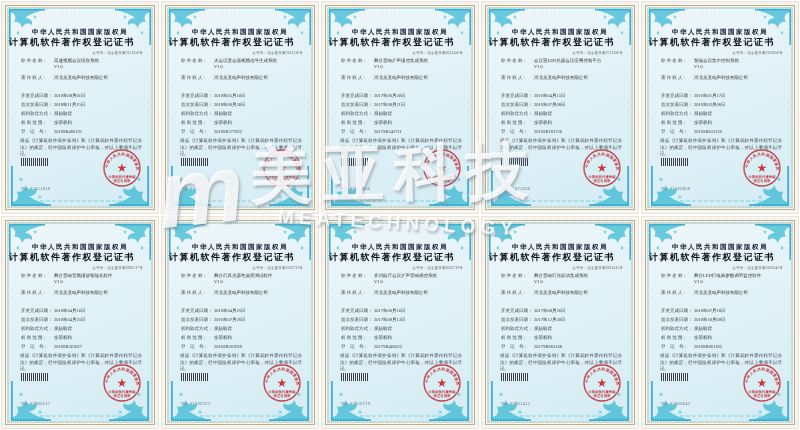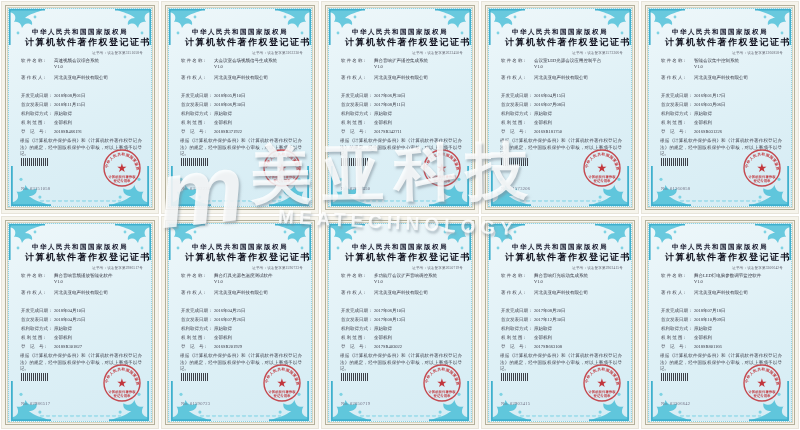--- a/index.html
+++ b/index.html
@@ -34,21 +34,21 @@
   .bottom-band{
     position:absolute;left:30px;right:30px;bottom:0;height:6px;
     background:radial-gradient(circle 3px at 3px 0px,#9fdcea 0 2px,rgba(0,0,0,0) 2.6px);
     background-size:6px 6px;background-repeat:repeat-x;opacity:.85;
   }
   .c-authority{
     position:absolute;top:19px;left:0;right:0;text-align:center;
     font-size:6.5px;font-weight:bold;letter-spacing:1.5px;color:#141428;line-height:7px;
   }
   .c-title{
-    position:absolute;top:28px;left:0;right:0;text-align:right;
+    position:absolute;top:28px;left:0;right:0;text-align:left;
     font-size:9px;font-weight:bold;letter-spacing:1.5px;color:#0d0d1a;line-height:11px;
   }
   .c-certno{
     position:absolute;top:42px;right:8px;
     font-size:3.5px;color:#5a5a66;letter-spacing:.2px;line-height:4px;
   }
   .f-row{position:absolute;left:12px;right:8px;display:flex;}
   .f-label{flex:0 0 33px;font-size:4.5px;color:#3c3c48;line-height:5.5px;}
   .f-value{flex:1;font-size:4.5px;color:#32323e;line-height:5.5px;}
   .row-name{top:49px;}

